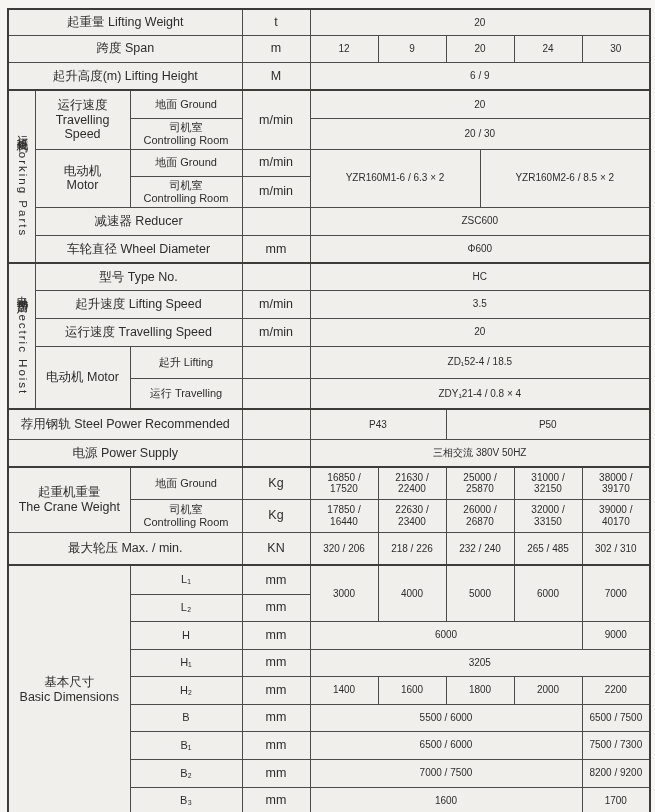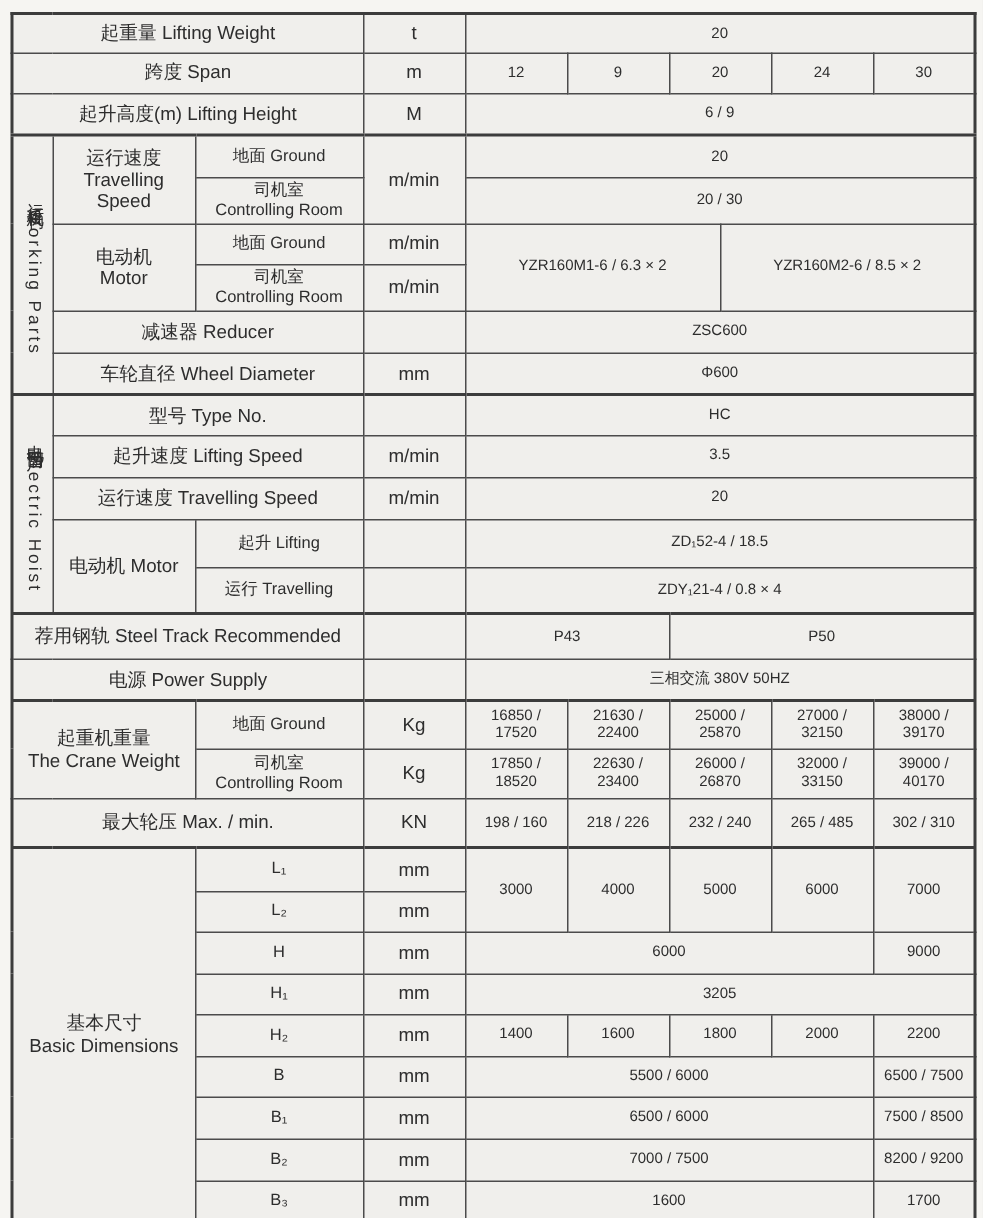--- a/index.html
+++ b/index.html
@@ -163,21 +163,21 @@
     <td class="val" colspan="10">ZD₁52-4 / 18.5</td>
   </tr>
 
   <tr style="height:31px">
     <td class="sub">运行 Travelling</td>
     <td class="unit"></td>
     <td class="val" colspan="10">ZDY₁21-4 / 0.8 × 4</td>
   </tr>
 
   <tr class="sec" style="height:30px">
-    <td class="lbl" colspan="3">荐用钢轨 Steel Track Recommended</td>
+    <td class="lbl" colspan="3">荐用钢轨 Steel Power Recommended</td>
     <td class="unit"></td>
     <td class="val" colspan="4">P43</td>
     <td class="val" colspan="6">P50</td>
   </tr>
 
   <tr style="height:28px">
     <td class="lbl" colspan="3">电源 Power Supply</td>
     <td class="unit"></td>
     <td class="val" colspan="10">三相交流 380V 50HZ</td>
   </tr>
@@ -186,46 +186,46 @@
     <td class="lbl" colspan="2" rowspan="2">起重机重量
 The Crane Weight</td>
     <td class="sub">地面 Ground</td>
     <td class="unit">Kg</td>
     <td class="val" colspan="2">16850 /
 17520</td>
     <td class="val" colspan="2">21630 /
 22400</td>
     <td class="val" colspan="2">25000 /
 25870</td>
-    <td class="val" colspan="2">27000 /
+    <td class="val" colspan="2">31000 /
 32150</td>
     <td class="val" colspan="2">38000 /
 39170</td>
   </tr>
 
   <tr style="height:33px">
     <td class="sub">司机室
 Controlling Room</td>
     <td class="unit">Kg</td>
     <td class="val" colspan="2">17850 /
-18520</td>
+16440</td>
     <td class="val" colspan="2">22630 /
 23400</td>
     <td class="val" colspan="2">26000 /
 26870</td>
     <td class="val" colspan="2">32000 /
 33150</td>
     <td class="val" colspan="2">39000 /
 40170</td>
   </tr>
 
   <tr style="height:33px">
     <td class="lbl" colspan="3">最大轮压 Max. / min.</td>
     <td class="unit">KN</td>
-    <td class="val" colspan="2">198 / 160</td>
+    <td class="val" colspan="2">320 / 206</td>
     <td class="val" colspan="2">218 / 226</td>
     <td class="val" colspan="2">232 / 240</td>
     <td class="val" colspan="2">265 / 485</td>
     <td class="val" colspan="2">302 / 310</td>
   </tr>
 
   <tr class="sec" style="height:29px">
     <td class="lbl" colspan="2" rowspan="9">基本尺寸
 Basic Dimensions</td>
     <td class="sub">L₁</td>
@@ -269,21 +269,21 @@
     <td class="sub">B</td>
     <td class="unit">mm</td>
     <td class="val" colspan="8">5500 / 6000</td>
     <td class="val" colspan="2">6500 / 7500</td>
   </tr>
 
   <tr style="height:28px">
     <td class="sub">B₁</td>
     <td class="unit">mm</td>
     <td class="val" colspan="8">6500 / 6000</td>
-    <td class="val" colspan="2">7500 / 8500</td>
+    <td class="val" colspan="2">7500 / 7300</td>
   </tr>
 
   <tr style="height:28px">
     <td class="sub">B₂</td>
     <td class="unit">mm</td>
     <td class="val" colspan="8">7000 / 7500</td>
     <td class="val" colspan="2">8200 / 9200</td>
   </tr>
 
   <tr style="height:27px">

